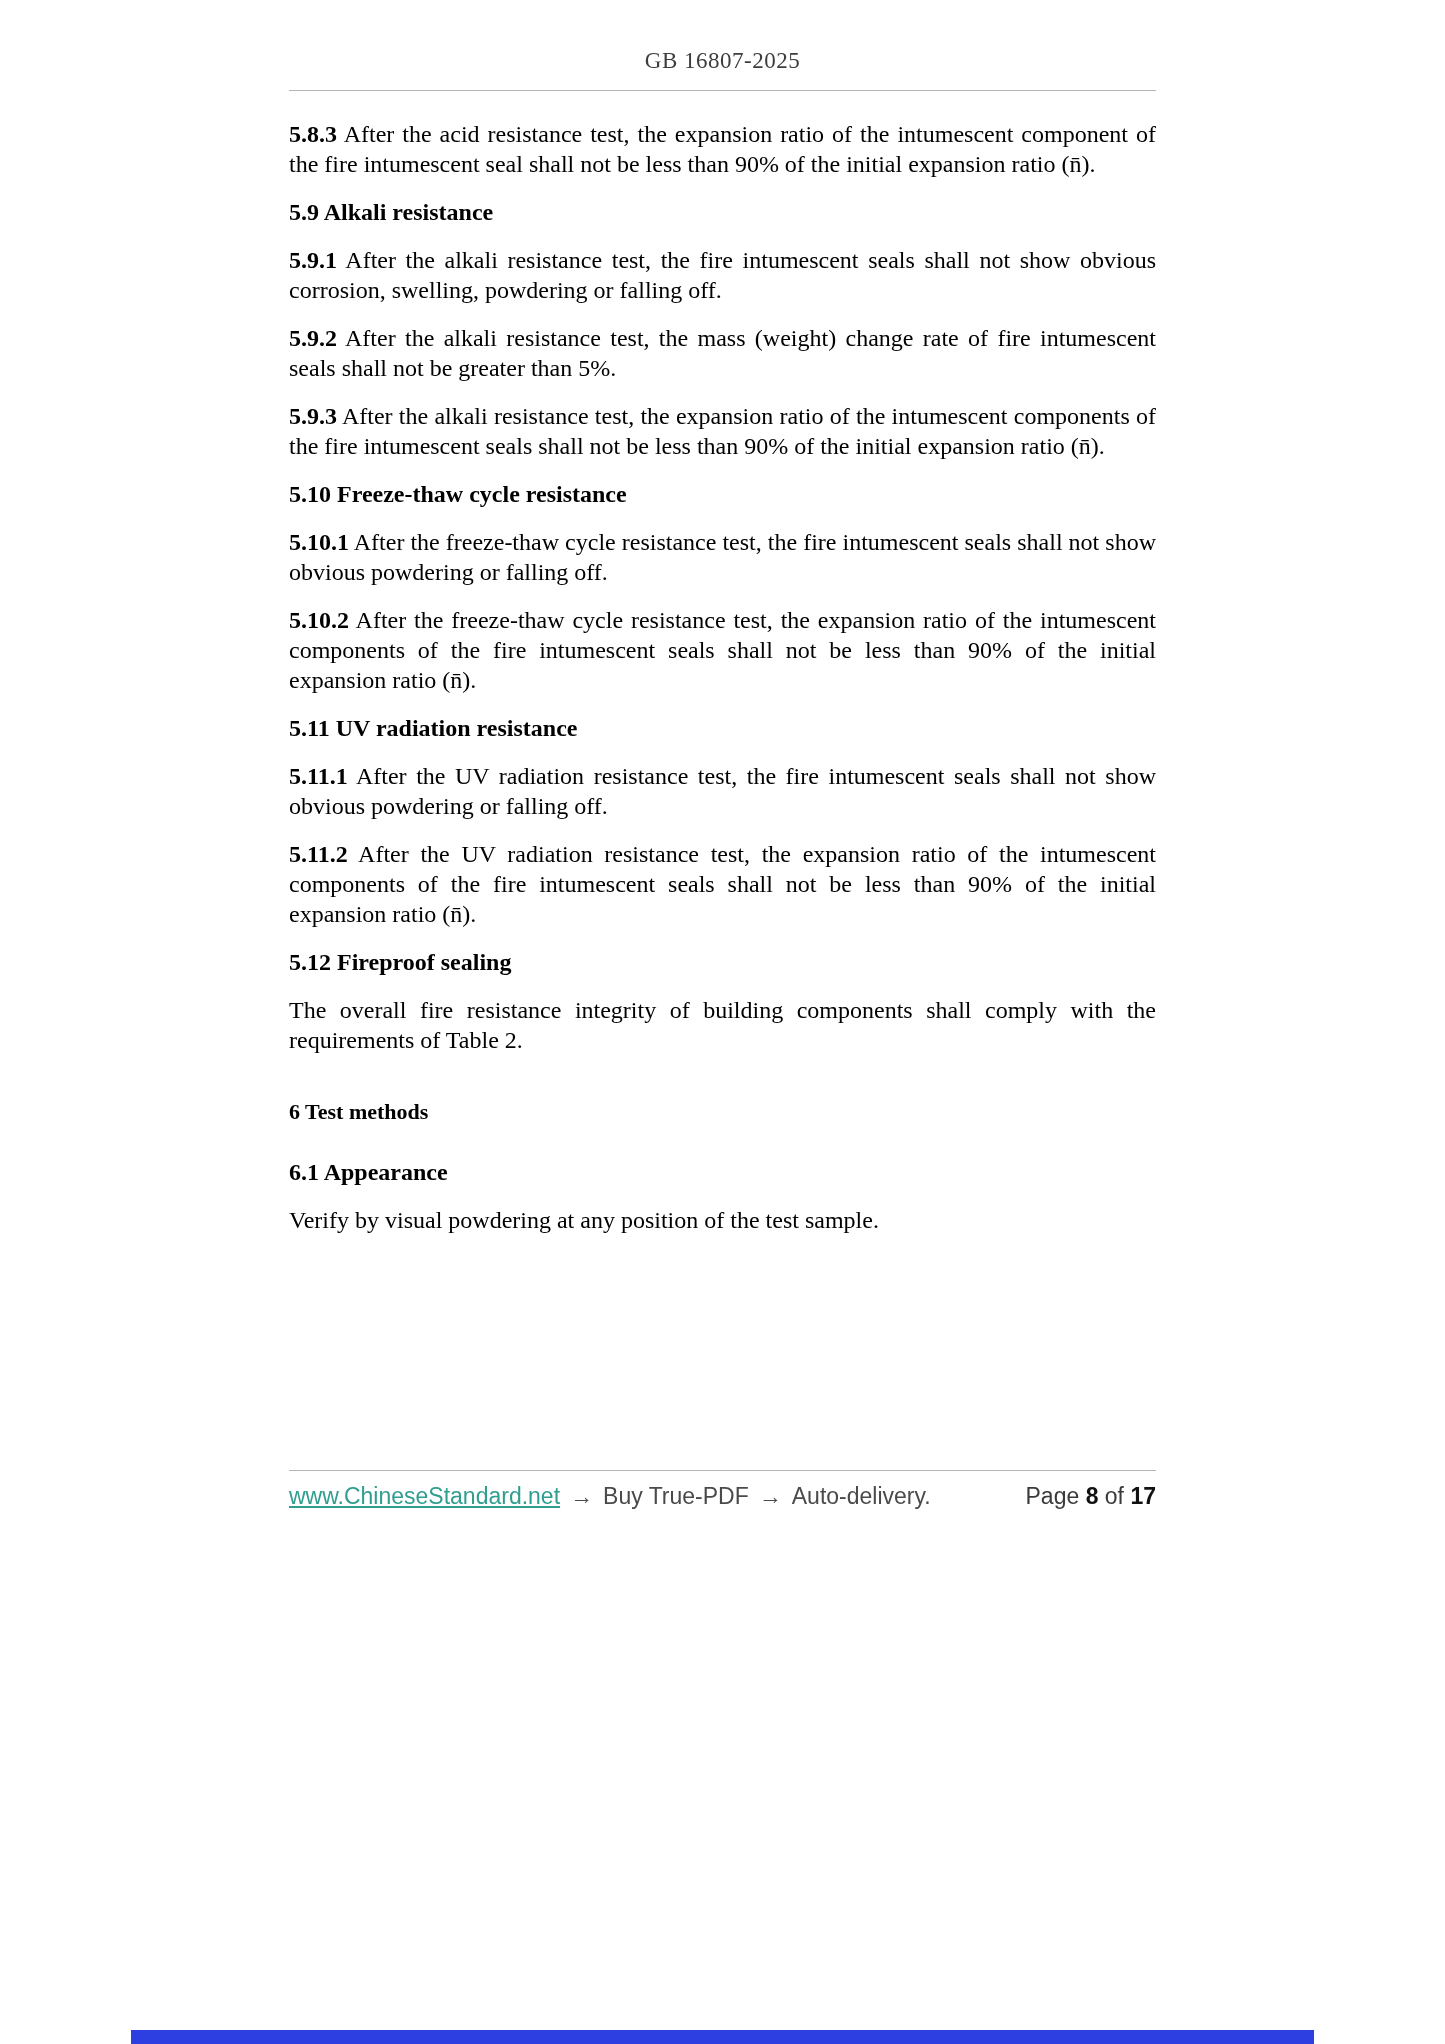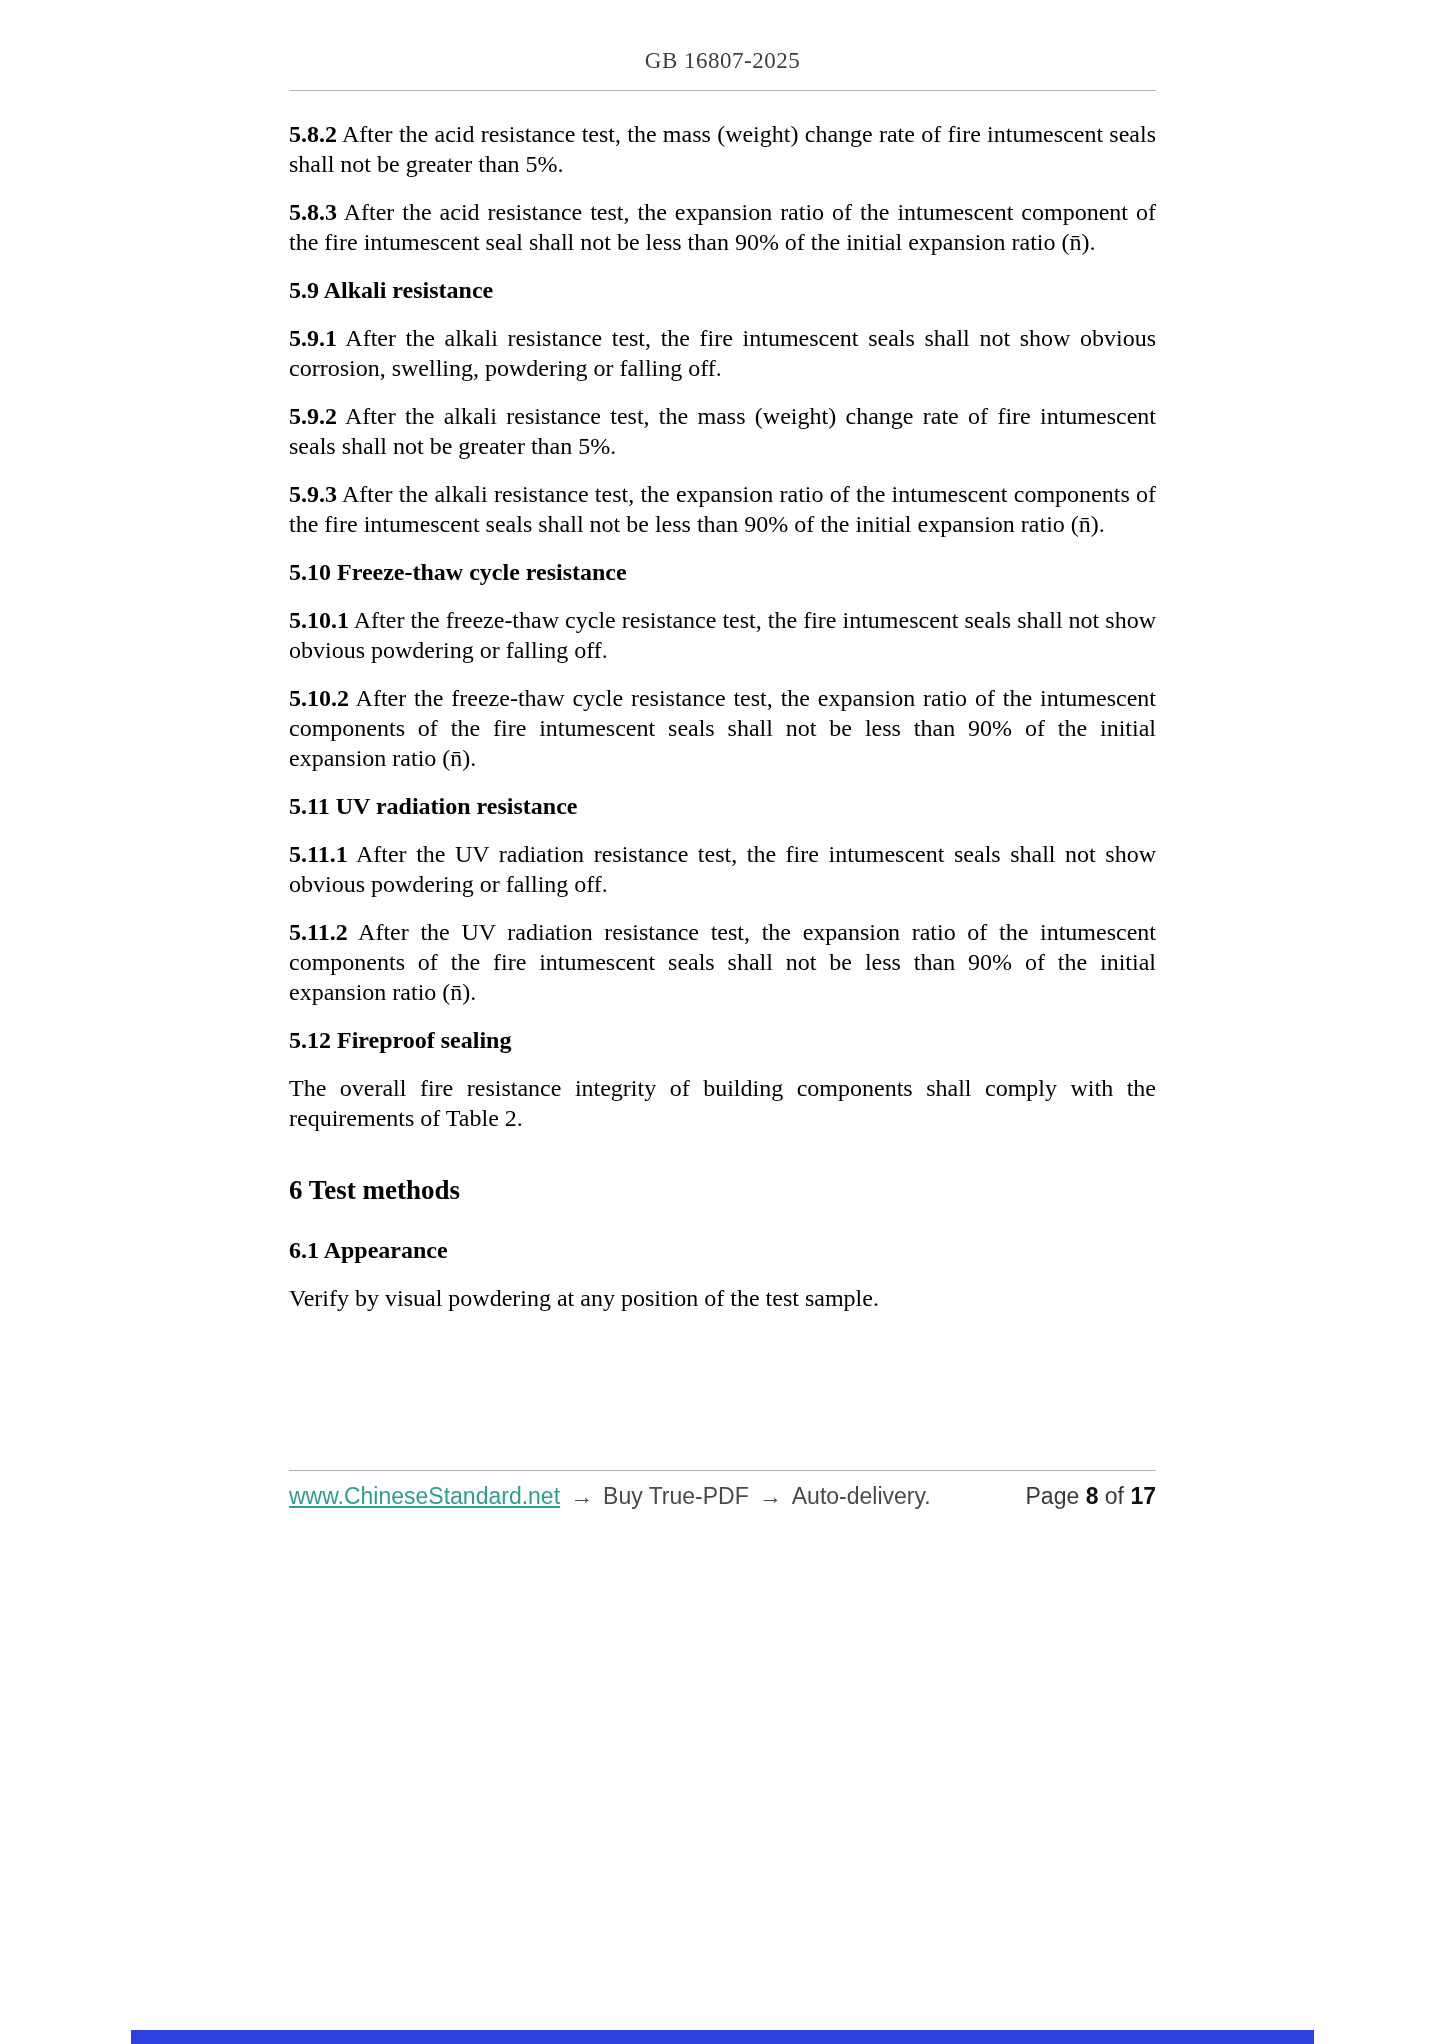--- a/index.html
+++ b/index.html
@@ -35,21 +35,21 @@
     text-align: justify;
   }
   .clause-number { font-weight: bold; }
   .section-heading {
     font-size: 24px;
     font-weight: bold;
     margin: 12px 0 18px 0;
     line-height: 30px;
   }
   .chapter-heading {
-    font-size: 27px;
+    font-size: 22px;
     font-weight: bold;
     margin: 34px 0 22px 0;
     line-height: 46px;
   }
   .page-footer {
     position: absolute;
     left: 158px;
     right: 158px;
     top: 1470px;
     border-top: 1px solid #b5b5b5;
@@ -85,24 +85,20 @@
 <div class="page">
 
   <header class="page-header">
     <div class="doc-number">GB 16807-2025</div>
   </header>
   <hr class="header-rule">
 
   <main class="document-body">
 
 
-    <p class="clause-paragraph">
-      <b class="clause-number">5.8.2</b>
-      <span>After the acid resistance test, the mass (weight) change rate of fire intumescent seals shall not be greater than 5%.</span>
-    </p>
 
     <p class="clause-paragraph">
       <b class="clause-number">5.8.3</b>
       <span>After the acid resistance test, the expansion ratio of the intumescent component of the fire intumescent seal shall not be less than 90% of the initial expansion ratio (n̄).</span>
     </p>
 
     <h3 class="section-heading">5.9 Alkali resistance</h3>
 
     <p class="clause-paragraph">
       <b class="clause-number">5.9.1</b>

